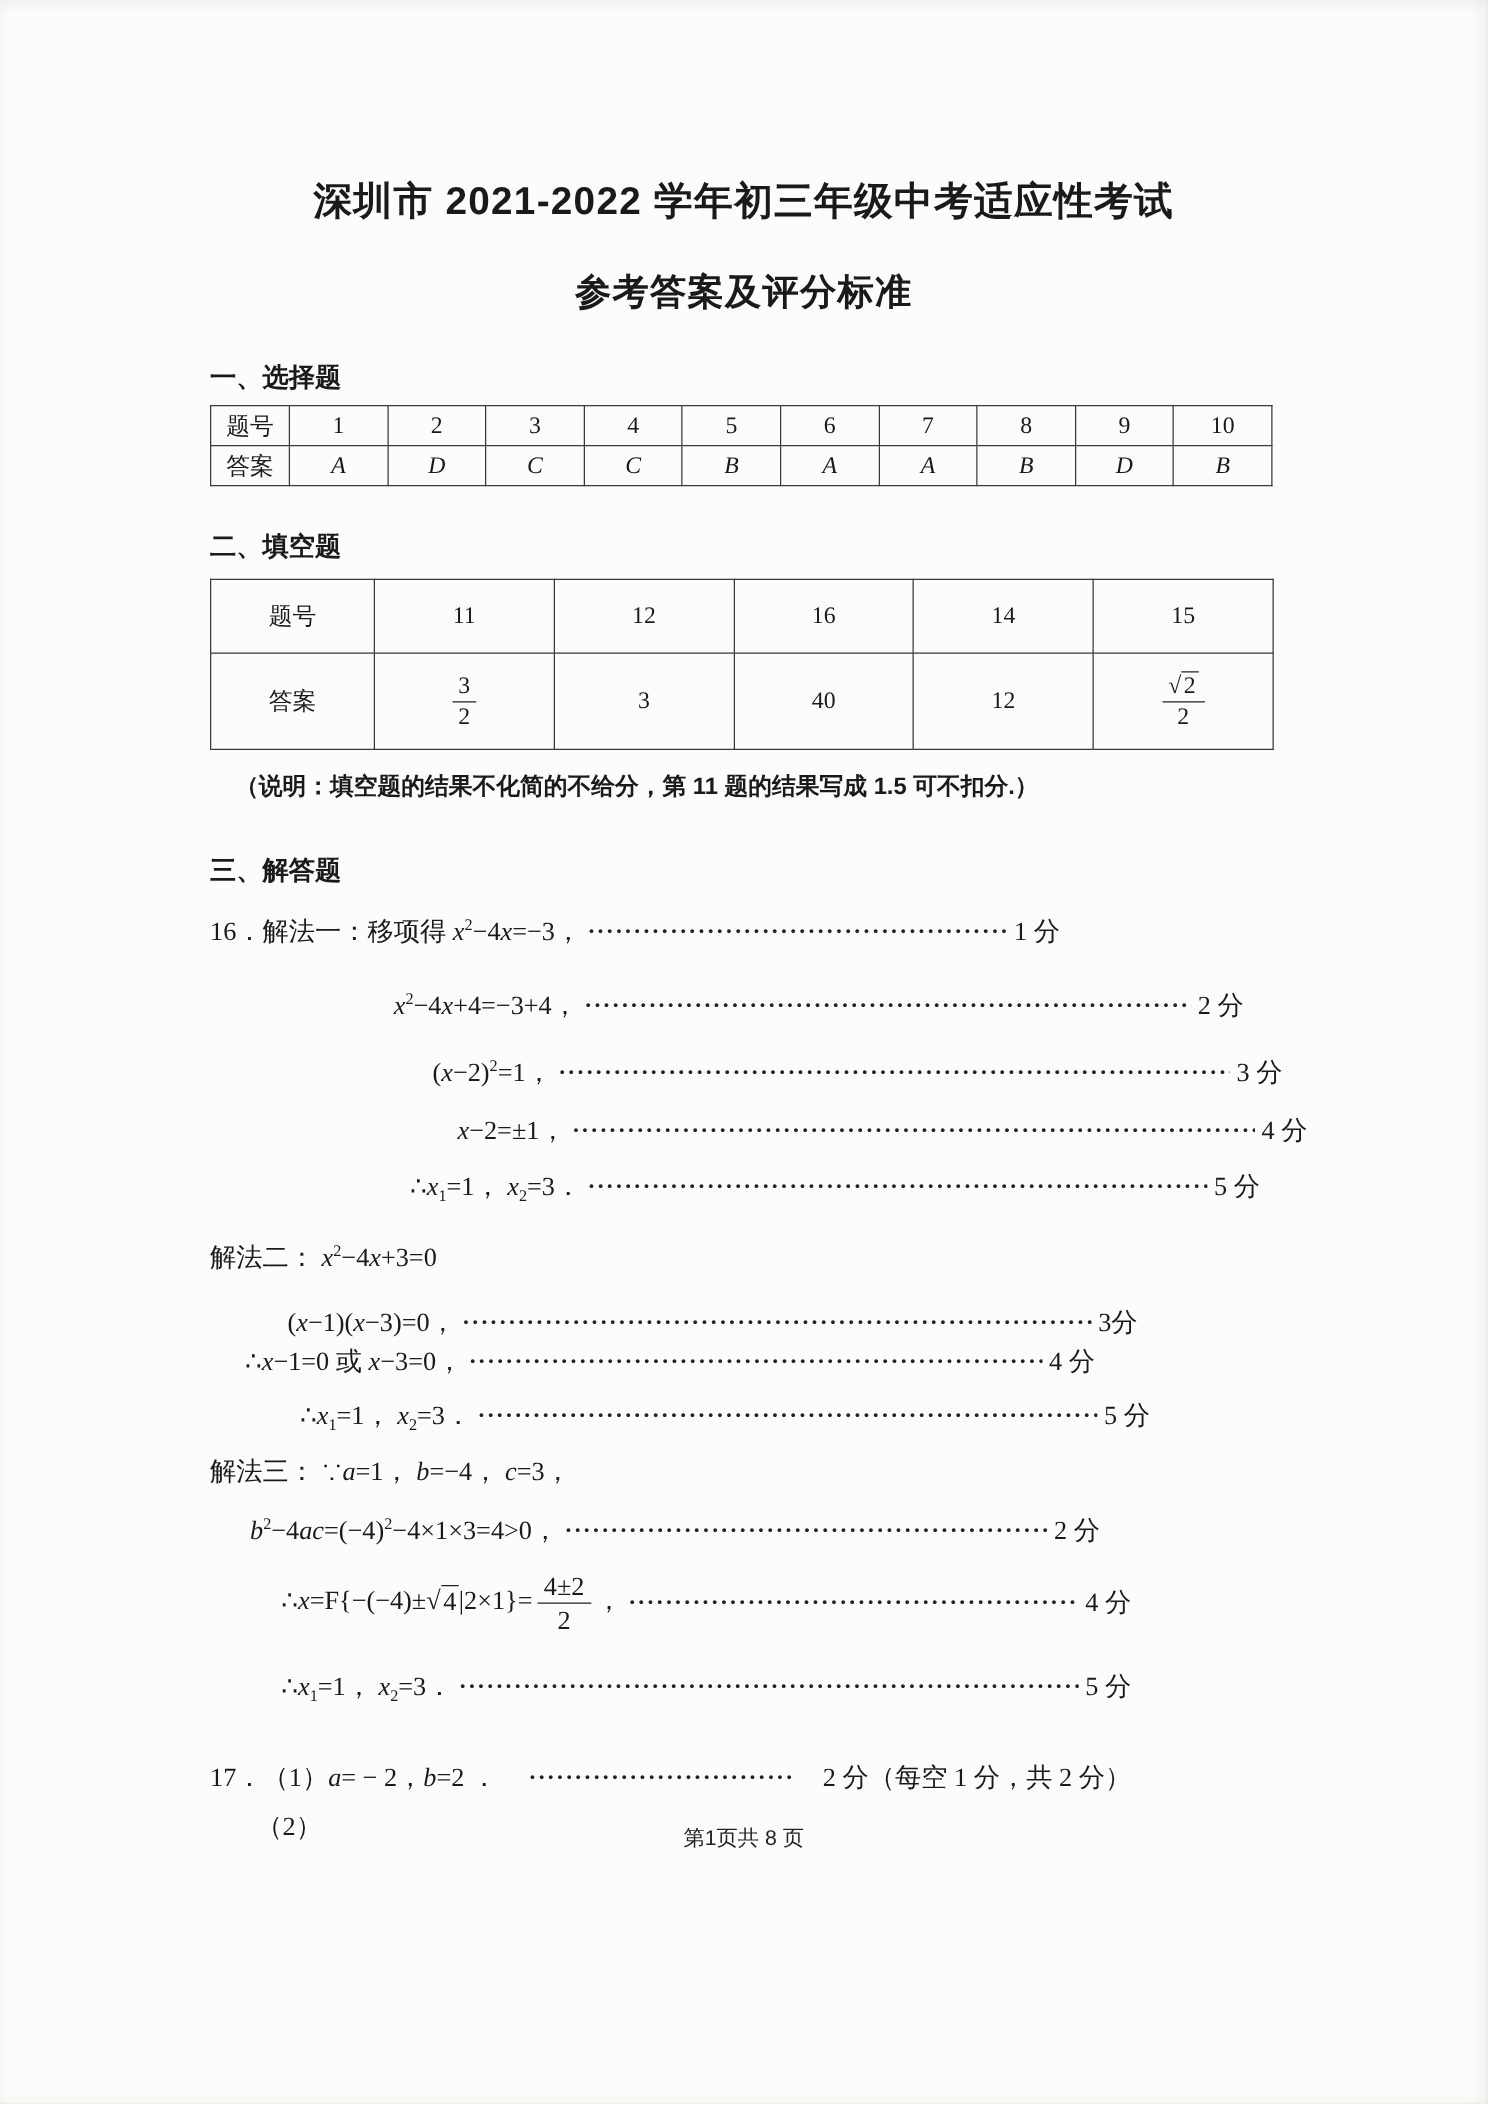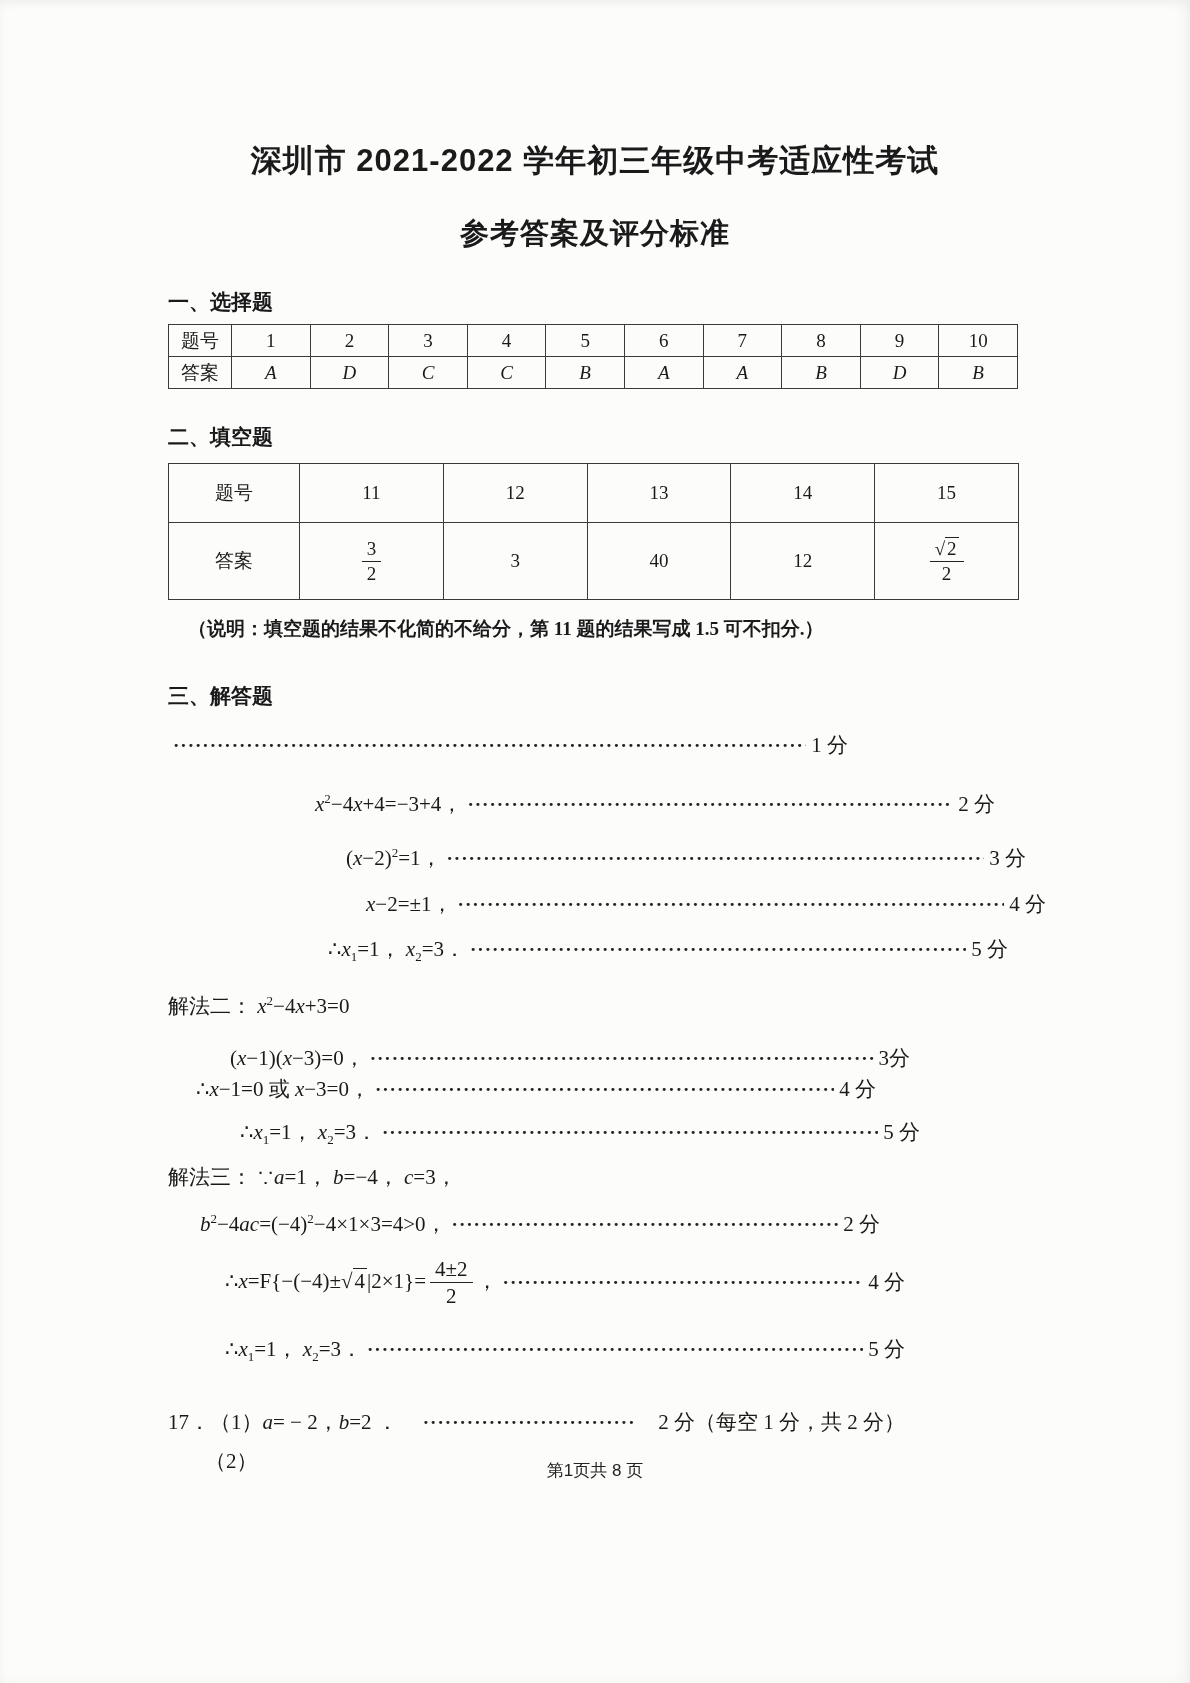--- a/index.html
+++ b/index.html
@@ -29,21 +29,21 @@
   .t1{width:850px;margin-top:8px;}
   .t1 td{height:31px;}
   .t1 td:first-child{width:62px;}
   .t2{width:851px;margin-top:12px;}
   .t2 td:first-child{width:130px;}
   .t2 tr:first-child td{height:58px;}
   .t2 tr:last-child td{height:76px;}
   .ans{font-style:italic;font-family:"Liberation Serif",serif;}
   .note{
     margin-top:16px;padding-left:20px;font-weight:bold;font-size:19px;
-    font-family:Liberation Serif, serif;
+    font-family:Liberation Sans, sans-serif;
   }
   .h3gap{margin-top:40px;}
   #sol{margin-top:20px;}
   .sol-line{
     display:flex;align-items:center;width:680px;font-size:21px;line-height:31px;
     font-family:"Liberation Serif",serif;
   }
   .math{white-space:nowrap;}
   .math i{font-style:italic;}
   .math sup{font-size:13px;vertical-align:super;line-height:0;}
@@ -108,21 +108,21 @@
         </tbody>
     </table>
 
     <div class="sec-heading">二、填空题</div>
     <table class="t2">
       <tbody id="t2body">
           <tr>
             <td>题号</td>
             <td>11</td>
             <td>12</td>
-            <td>13</td>
+            <td>16</td>
             <td>14</td>
             <td>15</td>
           </tr>
           <tr>
             <td>答案</td>
             <td class=""><span class="frac tfrac">
                 <span class="fn">3</span>
                 <span class="fd">2</span>
               </span></td>
             <td class="">3</td>
@@ -134,20 +134,21 @@
               </span></td>
           </tr>
         </tbody>
     </table>
 
     <div class="note">（说明：填空题的结果不化简的不给分，第 11 题的结果写成 1.5 可不扣分.）</div>
 
     <div class="sec-heading h3gap">三、解答题</div>
     <div id="sol">
         <div class="sol-line" style="margin-left: 0px; margin-top: 4px;">
+          <span class="math">16．解法一：移项得 <i>x</i><sup>2</sup>−4<i>x</i>=−3，</span>
           <span class="dots">································································································································································</span>
           <span class="score">1 分</span>
         </div>
         <div class="sol-line" style="margin-left: 147px; margin-top: 28px;">
           <span class="math"><i>x</i><sup>2</sup>−4<i>x</i>+4=−3+4，</span>
           <span class="dots">································································································································································</span>
           <span class="score">2 分</span>
         </div>
         <div class="sol-line" style="margin-left: 178px; margin-top: 23px;">
           <span class="math">(<i>x</i>−2)<sup>2</sup>=1，</span>

